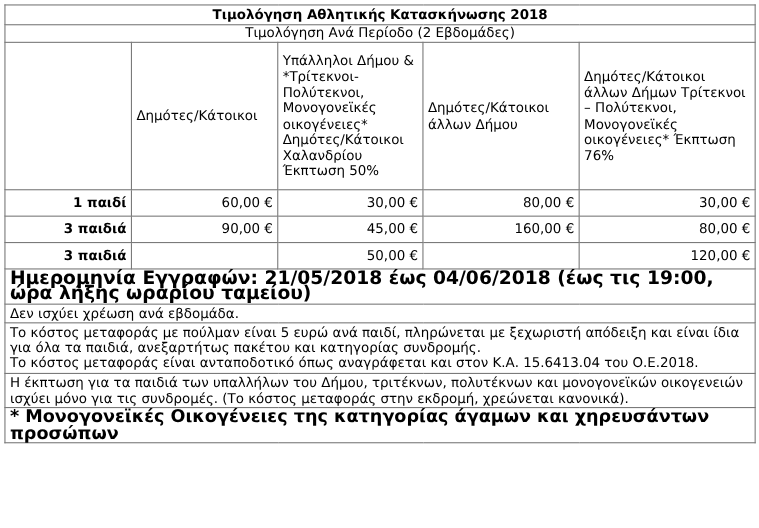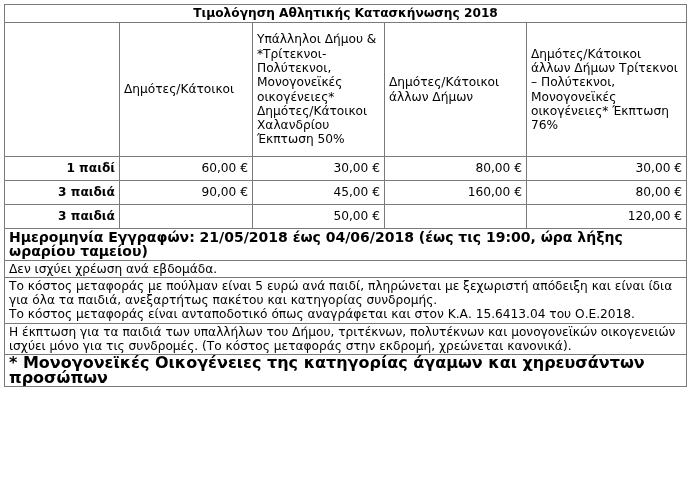--- a/index.html
+++ b/index.html
@@ -10,44 +10,47 @@
   td { border: 1px solid #7a7a7a; padding: 0 4px; font-size: 12.2px; line-height: 14.3px;
        vertical-align: middle; }
   .c { text-align: center; }
   .b { font-weight: bold; }
   .title td { height: 17px; }
   .sub td { height: 15px; }
   .hdr td { height: 133px; }
   .price td { height: 23px; text-align: right; }
   .note td { text-align: left; padding: 1px 4px; }
   .just { text-align: justify; text-align-last: left; }
-  .date td { font-weight: bold; font-size: 14px; }
+  .date td { font-weight: bold; font-size: 17px; }
   .foot td { font-weight: bold; font-size: 16px; height: 19px; }
 </style>
 </head>
 <body>
 
 <div class="doc">
   <table>
     <colgroup>
       <col style="width:115px">
         <col style="width:133px">
         <col style="width:132px">
         <col style="width:142px">
         <col style="width:160px">
     </colgroup>
     <tbody>
         <tr class="title">
       <td colspan="5" class="c b">Τιμολόγηση Αθλητικής Κατασκήνωσης 2018</td>
     </tr>
+    <tr class="sub">
+      <td colspan="5" class="c">Τιμολόγηση Ανά Περίοδο (2 Εβδομάδες)</td>
+    </tr>
     <tr class="hdr">
       <td></td>
       <td>Δημότες/Κάτοικοι</td>
       <td>Υπάλληλοι Δήμου &amp; *Τρίτεκνοι-Πολύτεκνοι, Μονογονεϊκές οικογένειες* Δημότες/Κάτοικοι Χαλανδρίου Έκπτωση 50%</td>
-      <td>Δημότες/Κάτοικοι άλλων Δήμων</td>
+      <td>Δημότες/Κάτοικοι άλλων Δήμου</td>
       <td>Δημότες/Κάτοικοι άλλων Δήμων Τρίτεκνοι – Πολύτεκνοι, Μονογονεϊκές οικογένειες* Έκπτωση 76%</td>
     </tr>
     <tr class="price">
       <td class="b">1 παιδί</td>
       <td>60,00 €</td>
       <td>30,00 €</td>
       <td>80,00 €</td>
       <td>30,00 €</td>
     </tr>
     <tr class="price">

